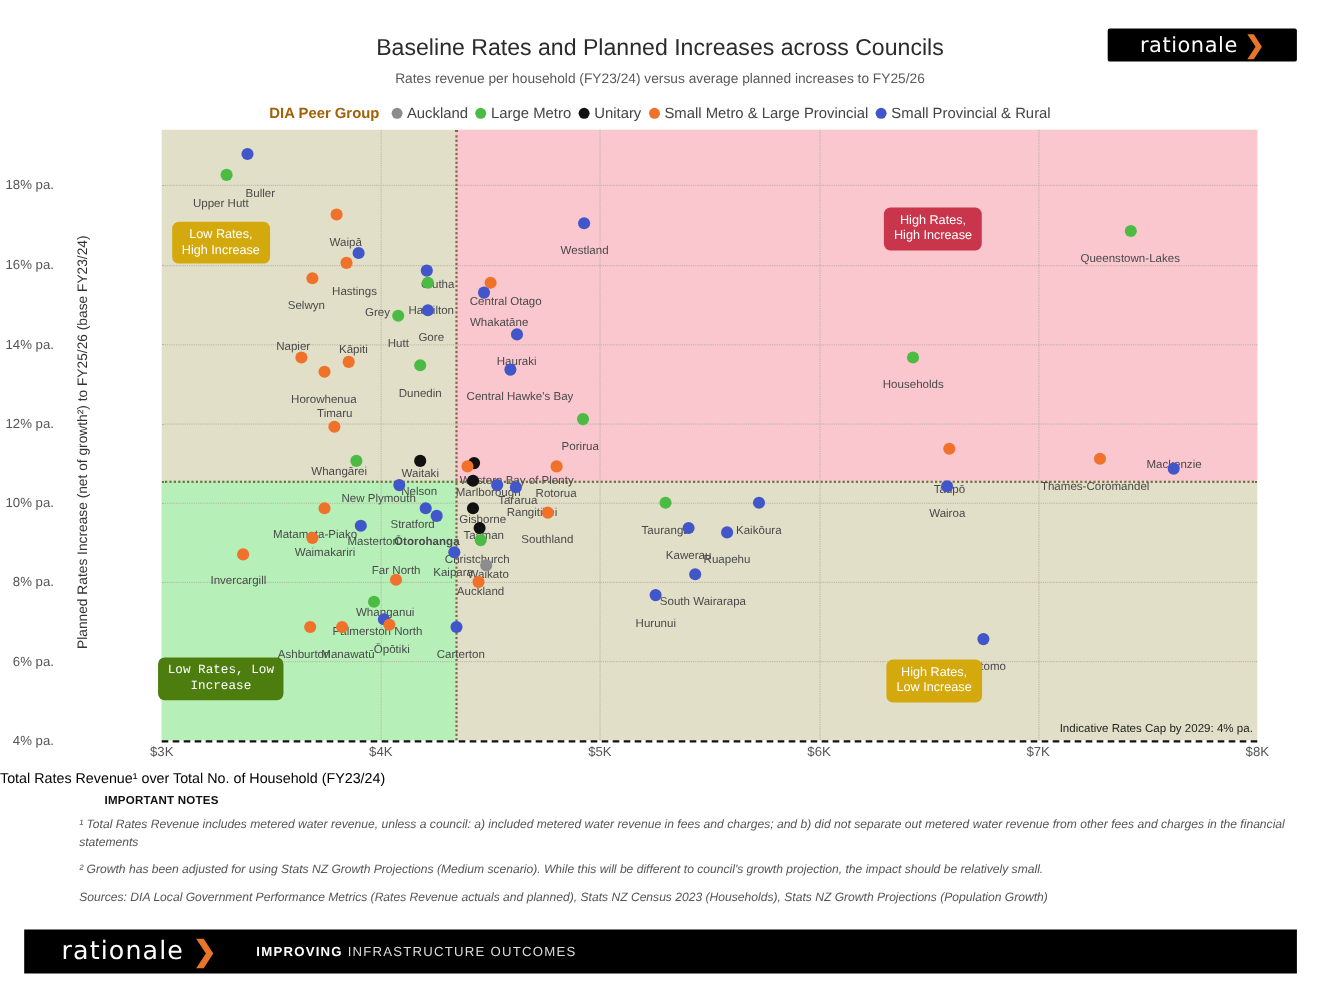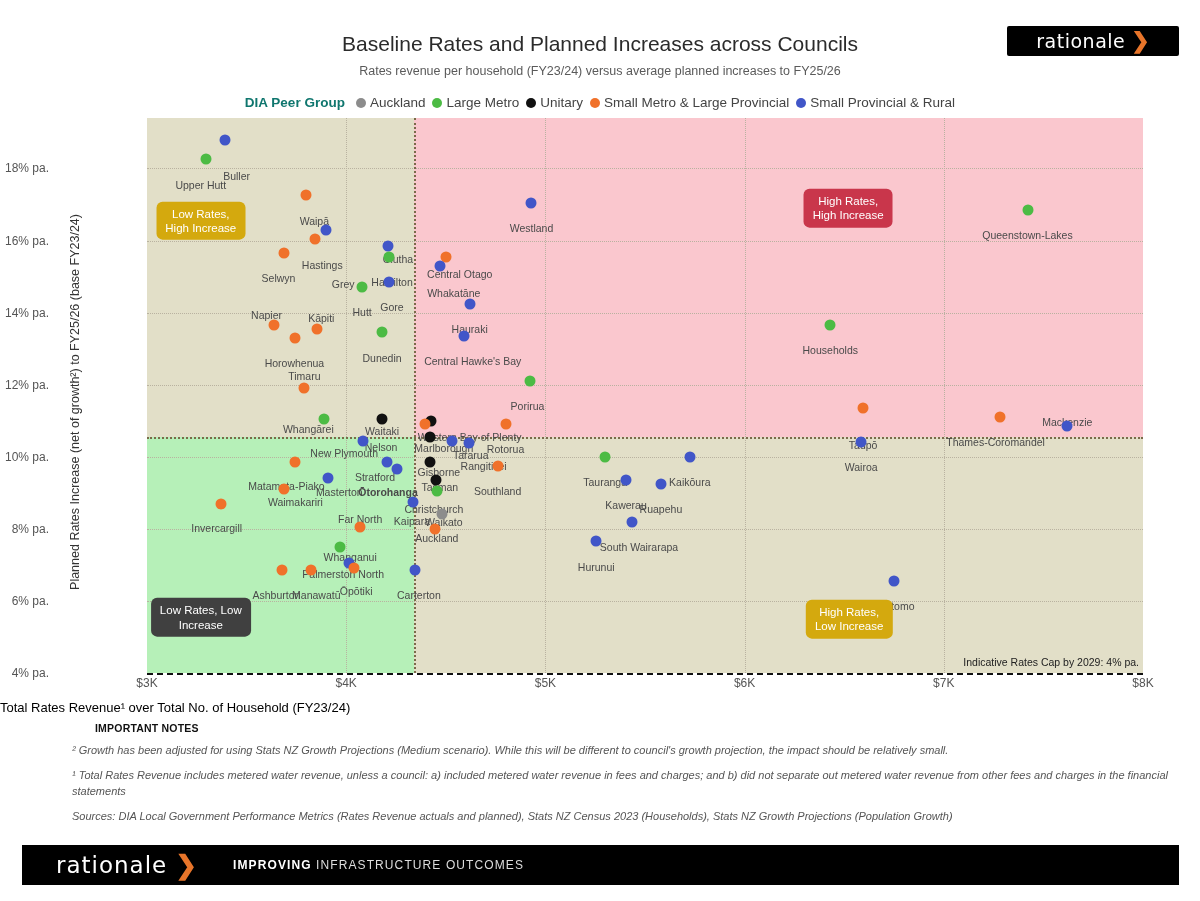--- a/index.html
+++ b/index.html
@@ -22,21 +22,21 @@
   }
   #chart-subtitle{
     position:absolute;left:0;top:64px;width:1200px;text-align:center;
     font-size:12.5px;color:#5a5a5a;
   }
   #legend{
     position:absolute;left:0;top:95px;width:1200px;
     display:flex;align-items:center;justify-content:center;gap:7px;
     font-size:13.5px;color:#444;
   }
-  #legend .legend-title{font-weight:bold;color:#0f766e;margin-right:4px;}
+  #legend .legend-title{font-weight:bold;color:#a16207;margin-right:4px;}
   #legend .legend-item{display:flex;align-items:center;gap:4px;}
   #legend .dot{width:10px;height:10px;border-radius:50%;display:inline-block;}
 
   
   #plot-area{
     position:absolute;left:147px;top:118px;width:996px;height:555px;
     background:#E2DFC8;
   }
   .quad{position:absolute;}
   #quad-hh{background:#FAC7CE;}
@@ -276,21 +276,21 @@
     </div>
   <div id="qboxes">
       <div class="qbox" style="left: 53.784px; top: 102.711px; background: rgb(212, 169, 14);">
         <div>Low Rates,</div>
         <div>High Increase</div>
       </div>
       <div class="qbox" style="left: 701.184px; top: 90.0974px; background: rgb(201, 54, 75);">
         <div>High Rates,</div>
         <div>High Increase</div>
       </div>
-      <div class="qbox" style="left: 53.784px; top: 499.14px; background: #404040;">
+      <div class="qbox" style="left: 53.784px; top: 499.14px; background: #4d7c0f; font-family: Liberation Mono, monospace;">
         <div>Low Rates, Low</div>
         <div>Increase</div>
       </div>
       <div class="qbox" style="left: 702.18px; top: 500.942px; background: rgb(212, 169, 14);">
         <div>High Rates,</div>
         <div>Low Increase</div>
       </div>
     </div>
   <div class="capline" style="top:555px;"></div>
   <div class="cap-label" style="top:538px;">Indicative Rates Cap by 2029: 4% pa.</div>
@@ -310,22 +310,22 @@
     <div class="xtick" style="left: 545.4px;">$5K</div>
     <div class="xtick" style="left: 744.6px;">$6K</div>
     <div class="xtick" style="left: 943.8px;">$7K</div>
     <div class="xtick" style="left: 1143px;">$8K</div>
   </div>
 <div id="ylabel">Planned Rates Increase (net of growth²) to FY25/26 (base FY23/24)</div>
 <div id="xlabel">Total Rates Revenue¹ over Total No. of Household (FY23/24)</div>
 
 <div id="notes">
   <div id="notes-title">IMPORTANT NOTES</div>
-<div class="note">² Growth has been adjusted for using Stats NZ Growth Projections (Medium scenario). While this will be different to council's growth projection, the impact should be relatively small.</div>
-    <div class="note">¹ Total Rates Revenue includes metered water revenue, unless a council: a) included metered water revenue in fees and charges; and b) did not separate out metered water revenue from other fees and charges in the financial statements</div>
+<div class="note">¹ Total Rates Revenue includes metered water revenue, unless a council: a) included metered water revenue in fees and charges; and b) did not separate out metered water revenue from other fees and charges in the financial statements</div>
+    <div class="note">² Growth has been adjusted for using Stats NZ Growth Projections (Medium scenario). While this will be different to council's growth projection, the impact should be relatively small.</div>
     <div class="note">Sources: DIA Local Government Performance Metrics (Rates Revenue actuals and planned), Stats NZ Census 2023 (Households), Stats NZ Growth Projections (Population Growth)</div>
   </div>
 
 <div id="footer">
   <div class="flogo">
     <span class="fword">rationale</span>
     <span class="fchev">❯</span>
   </div>
   <div class="ftag">
     <b>IMPROVING</b><span> INFRASTRUCTURE OUTCOMES</span>

